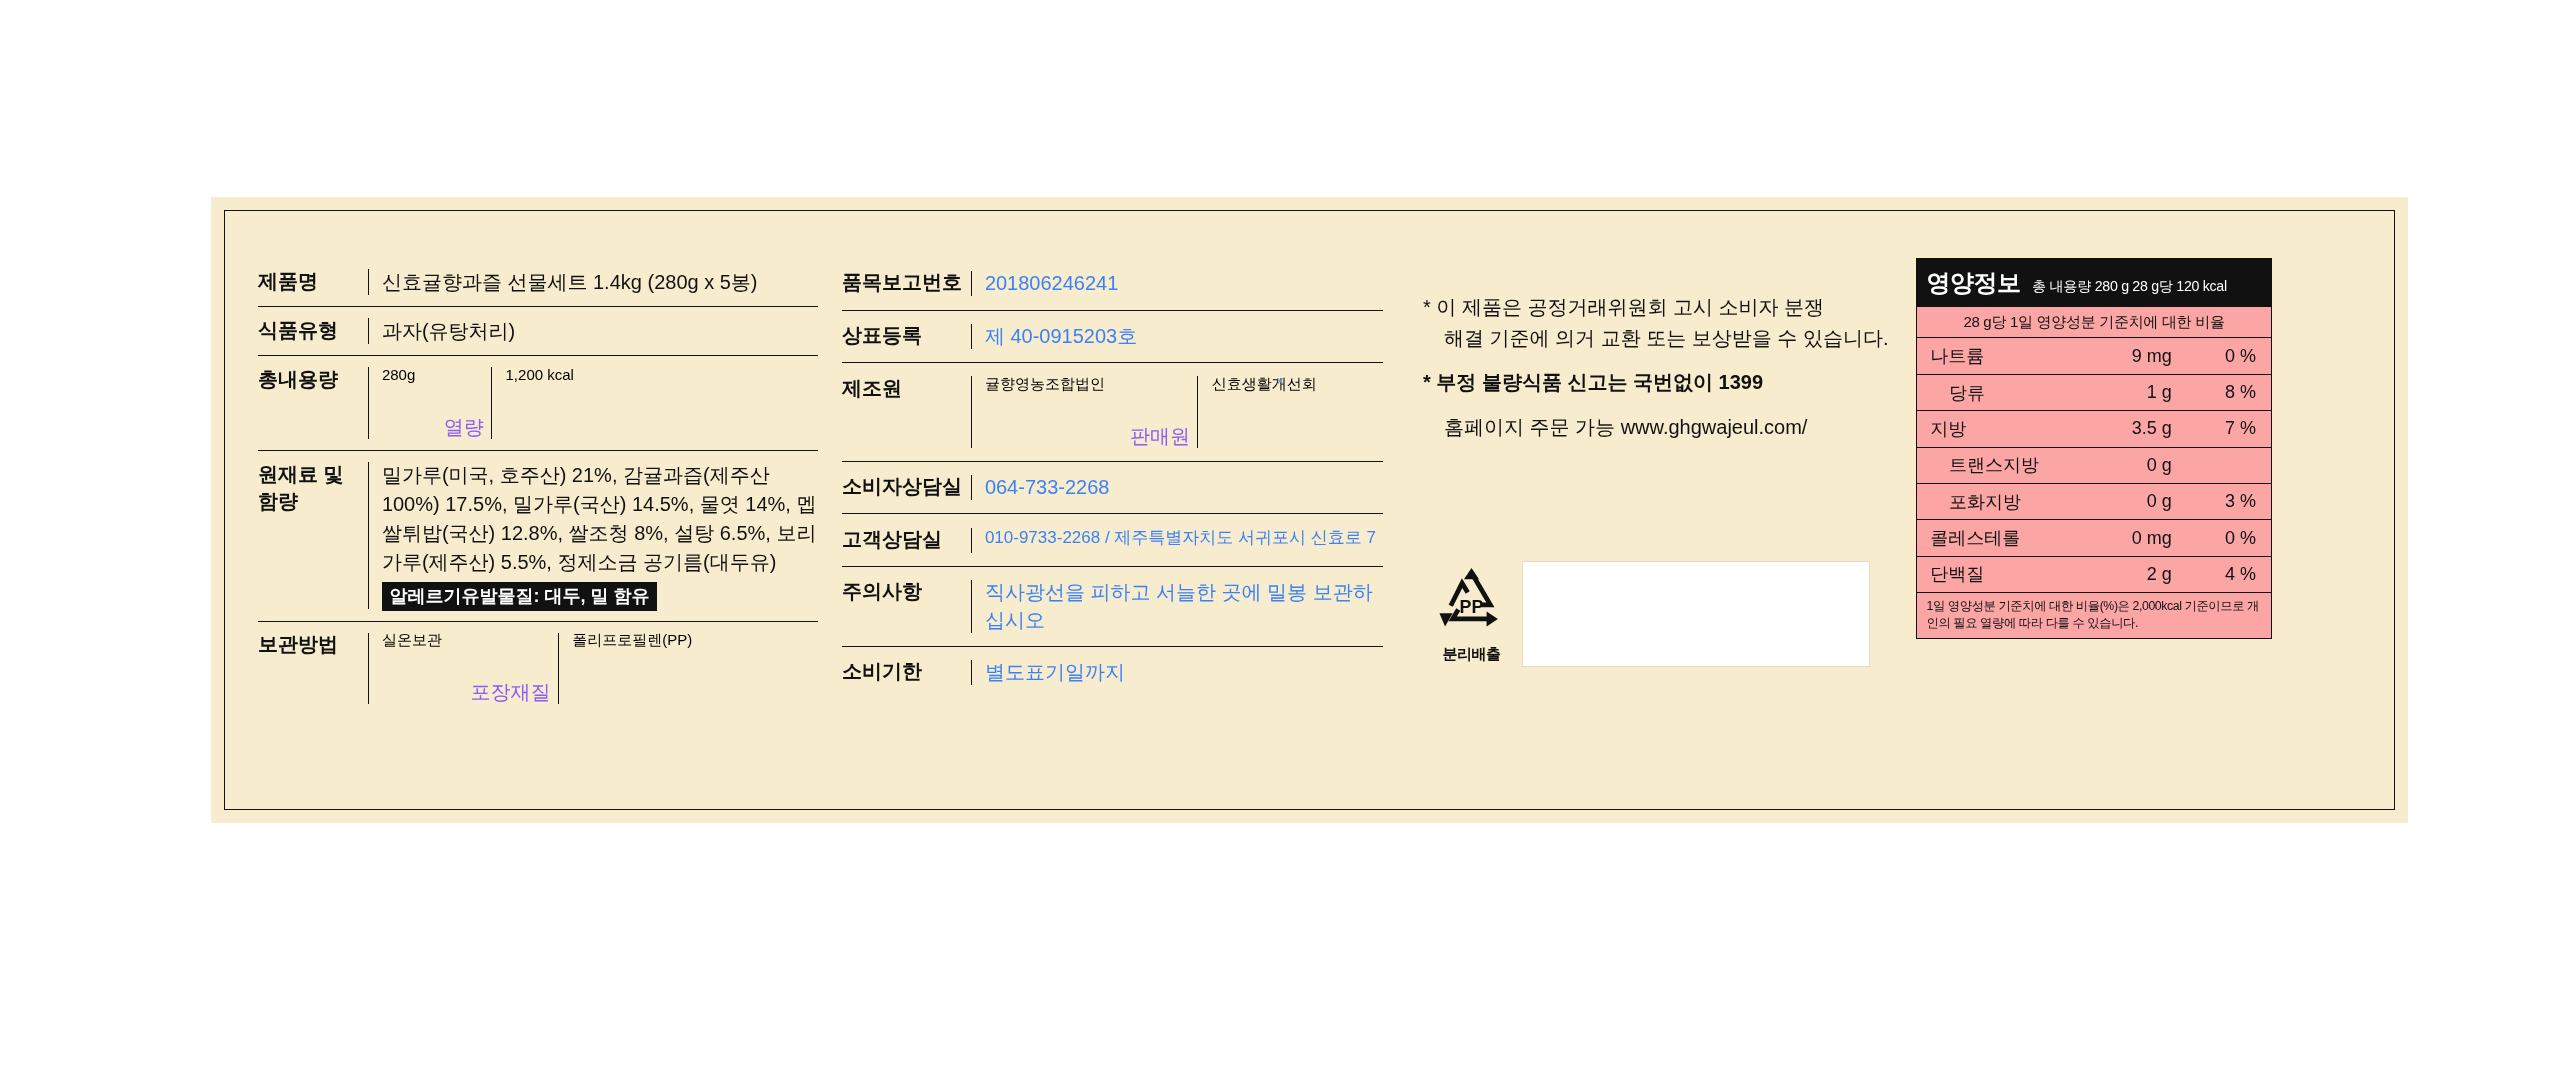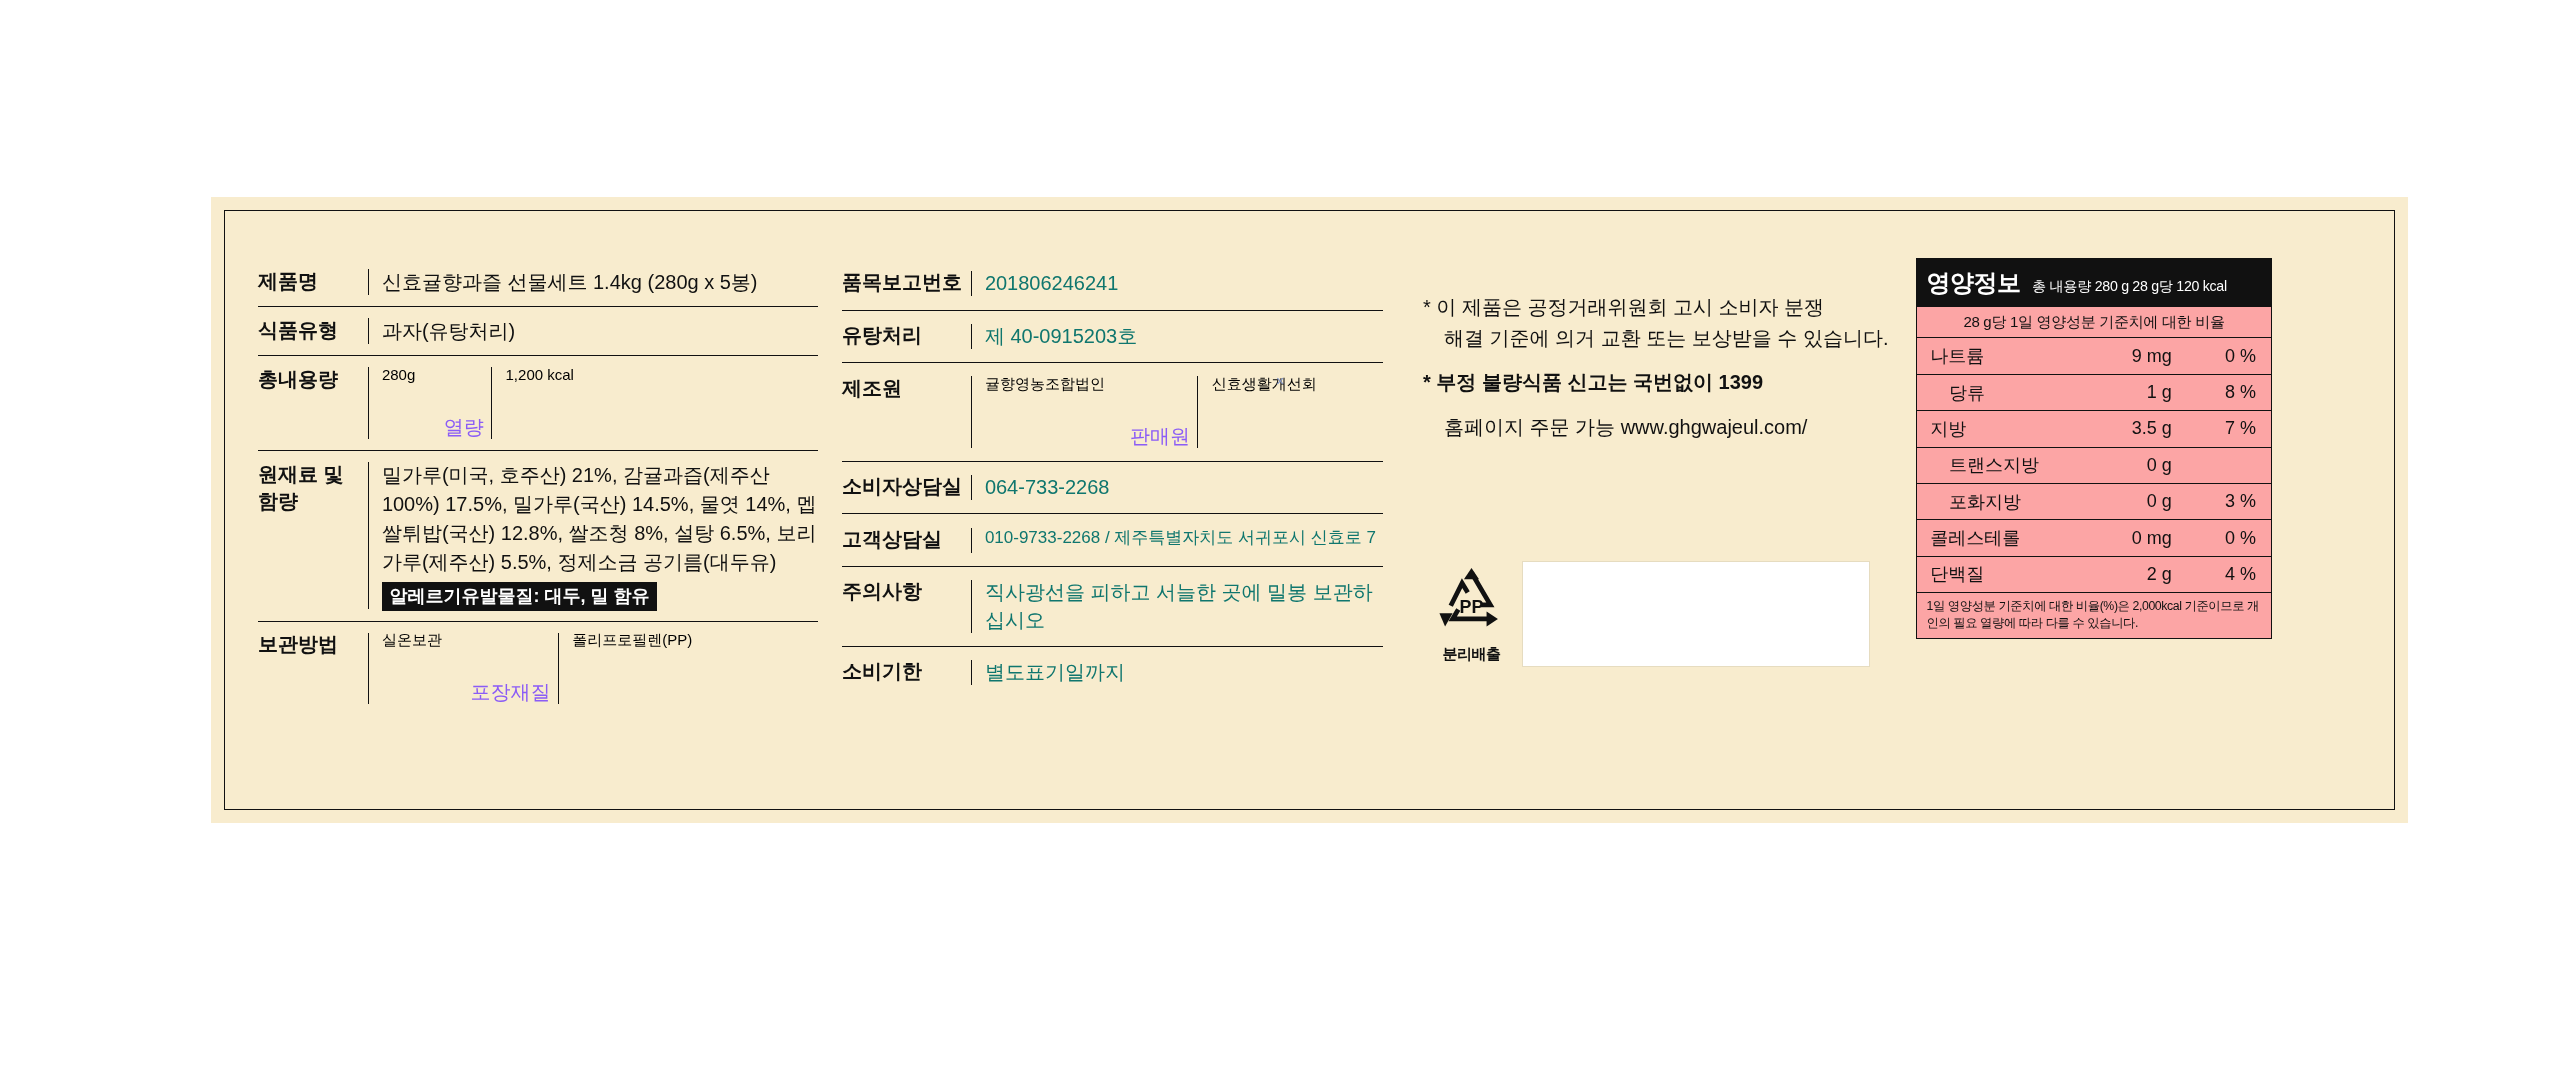--- a/index.html
+++ b/index.html
@@ -127,21 +127,21 @@
     flex: 0 0 0.9px;
     width: 0.9px;
     background: #111;
     margin: 1.9px 13.3px 1.9px 5.7px;
     align-self: stretch;
     min-height: 25px;
   }
   #mid-block .val {
     flex: 1 1 auto;
     font-size: 20px;
-    color: #0f766e;
+    color: #3b82f6;
     line-height: 1.4;
   }
   #mid-block .val.small {
     font-size: 17px;
   }
   #mid-block .inline-pair .sublab { margin-left: 25px; }
 
   .tiny-x {
     position: absolute;
     left: 1276px;
@@ -307,21 +307,21 @@
 
 <div id="mid-block">
 
   <div class="row first">
     <div class="lab">품목보고번호</div>
     <div class="sep"></div>
     <div class="val">201806246241</div>
   </div>
 
   <div class="row">
-    <div class="lab">유탕처리</div>
+    <div class="lab">상표등록</div>
     <div class="sep"></div>
     <div class="val">제 40-0915203호</div>
   </div>
 
   <div class="row">
     <div class="lab">제조원</div>
     <div class="sep"></div>
     <div class="inline-pair">
       <span>귤향영농조합법인</span>
       <span class="sublab">판매원</span>

